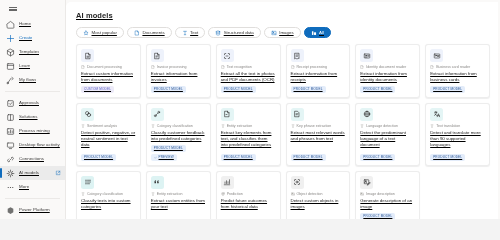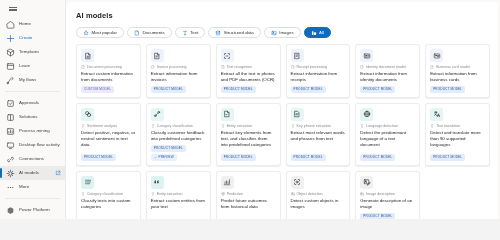--- a/index.html
+++ b/index.html
@@ -2,21 +2,21 @@
 <html><head>
 <meta charset="utf-8">
 <style>
   * { box-sizing: border-box; margin: 0; padding: 0; }
   html, body {
     width: 500px; height: 219px;
     font-family: "Liberation Sans", sans-serif;
     background: #f3f3f3;
     overflow: hidden;
   }
-  #app { display: flex; width: 500px; height: 219px; background: #faf9f8; }
+  #app { display: flex; width: 500px; height: 219px; background: #faf9f8; text-decoration: underline; }
 
   
   .sidebar {
     width: 66px; height: 219px; flex: 0 0 66px;
     background: #faf9f8;
     border-right: 1px solid #ebe9e7;
     padding-top: 3px;
     display: flex; flex-direction: column;
   }
   .hamburger {

